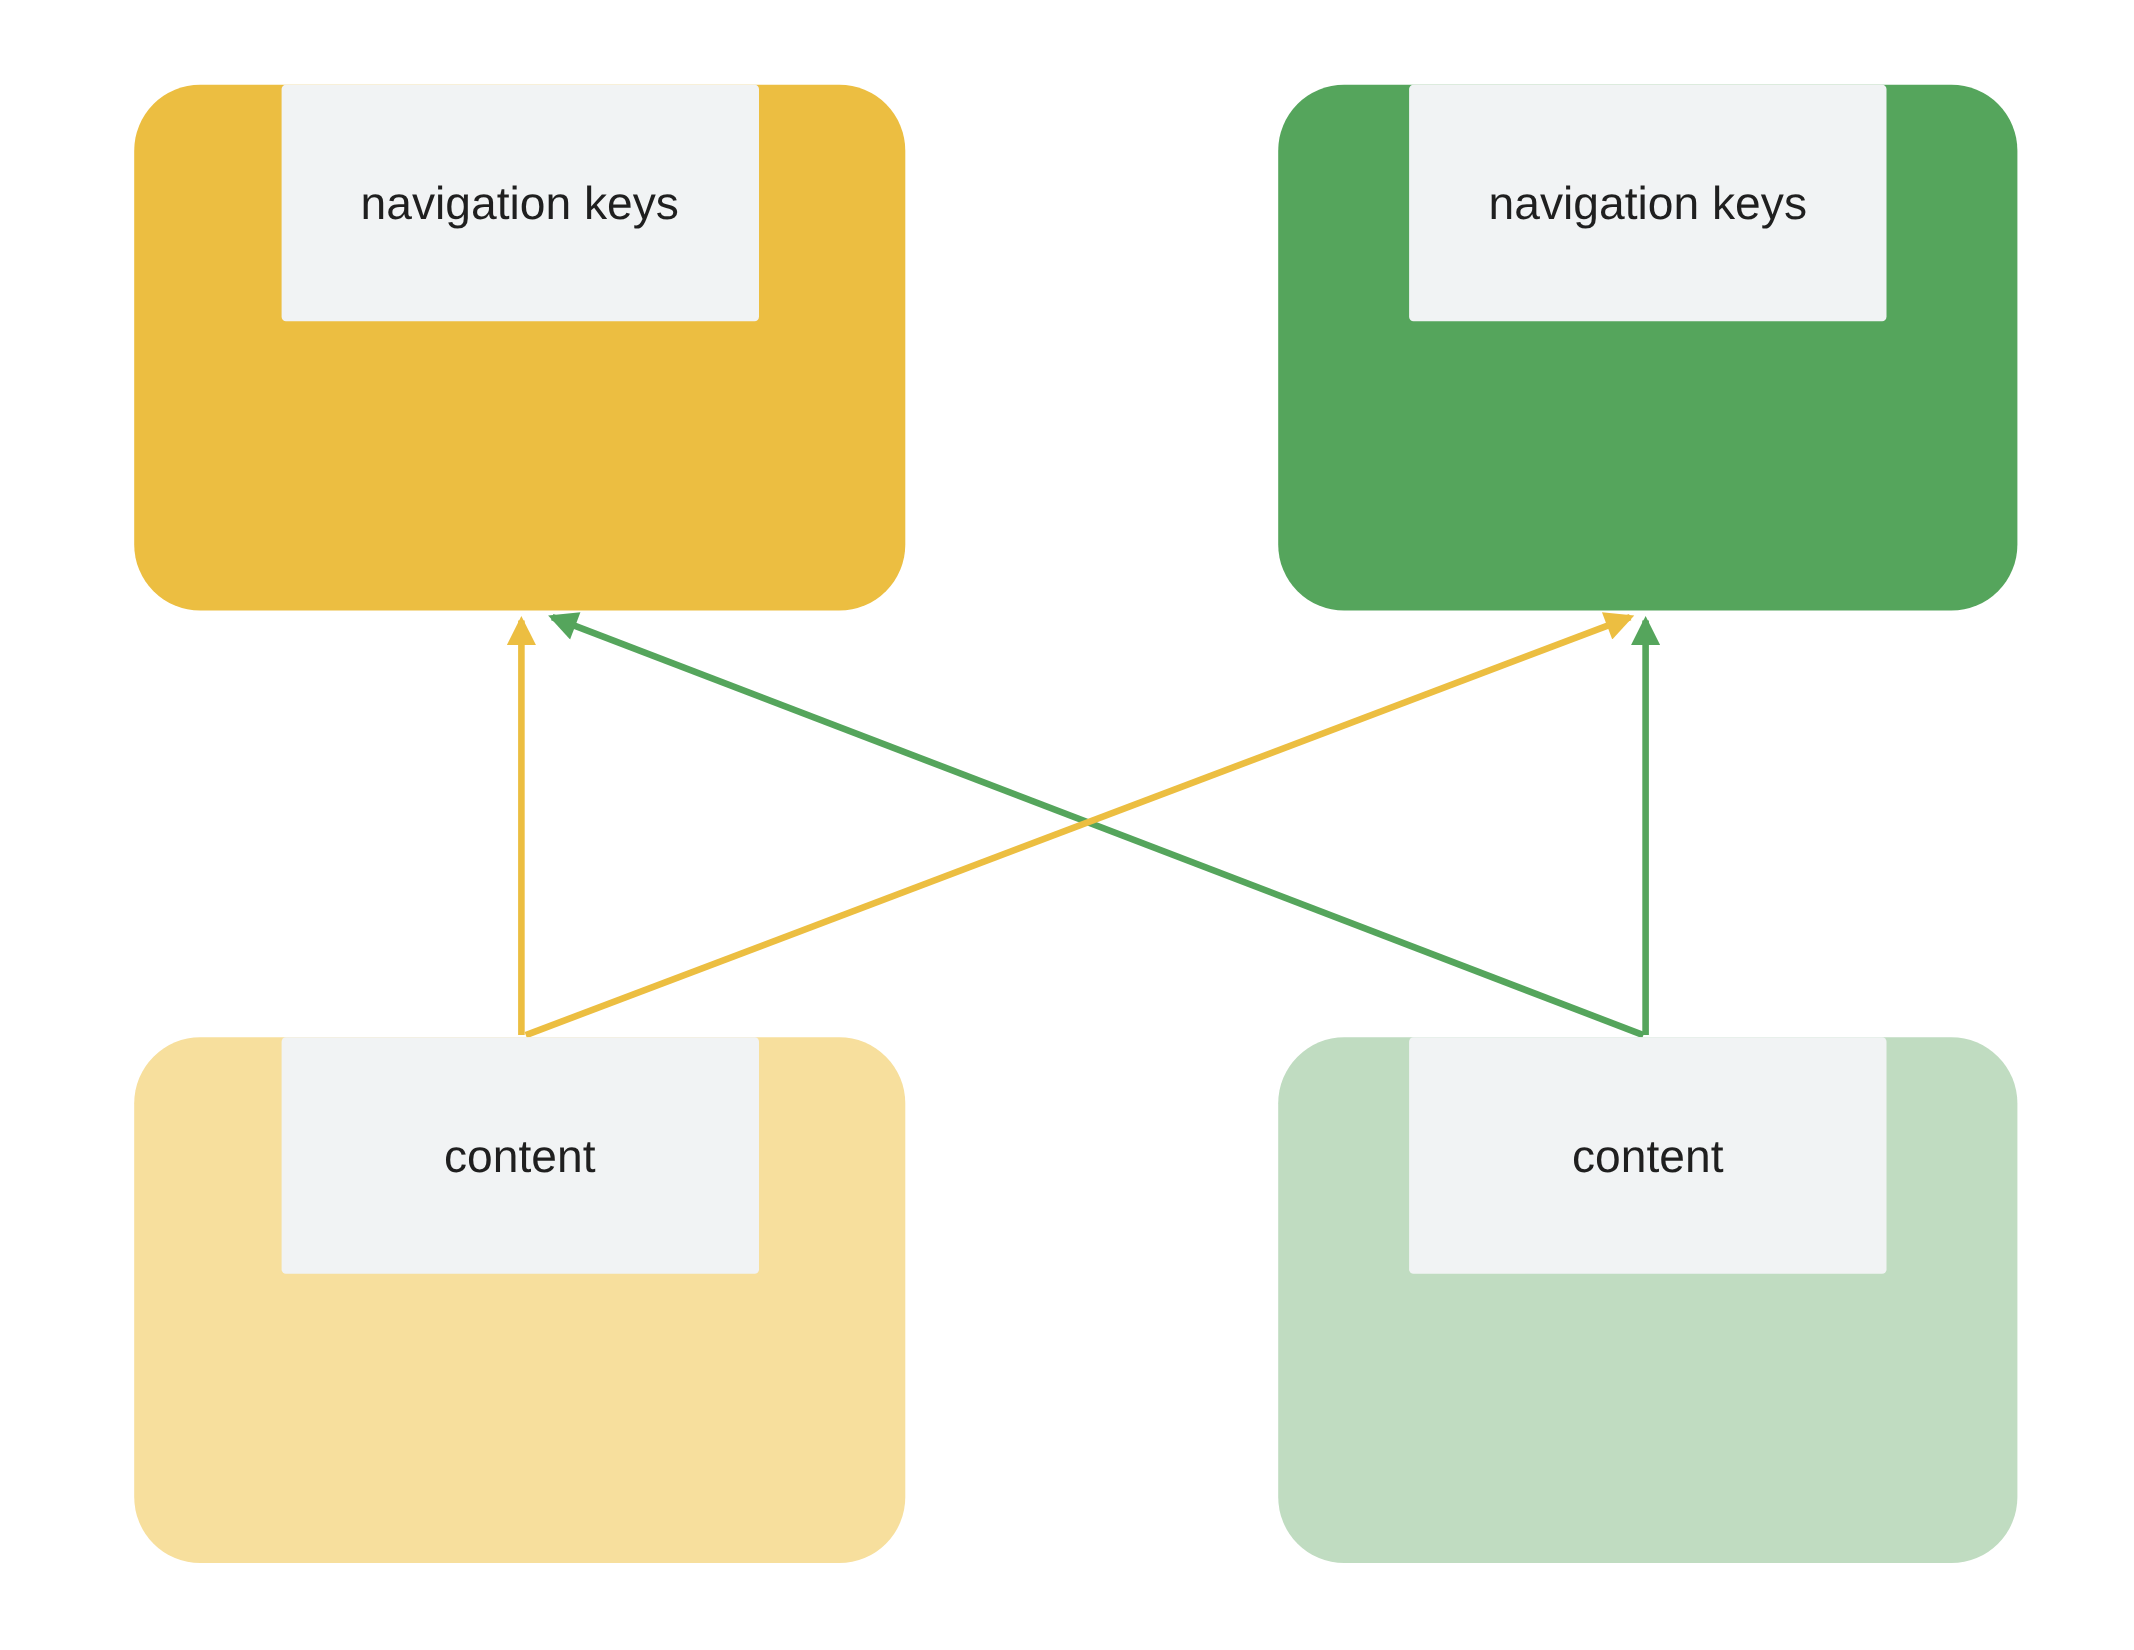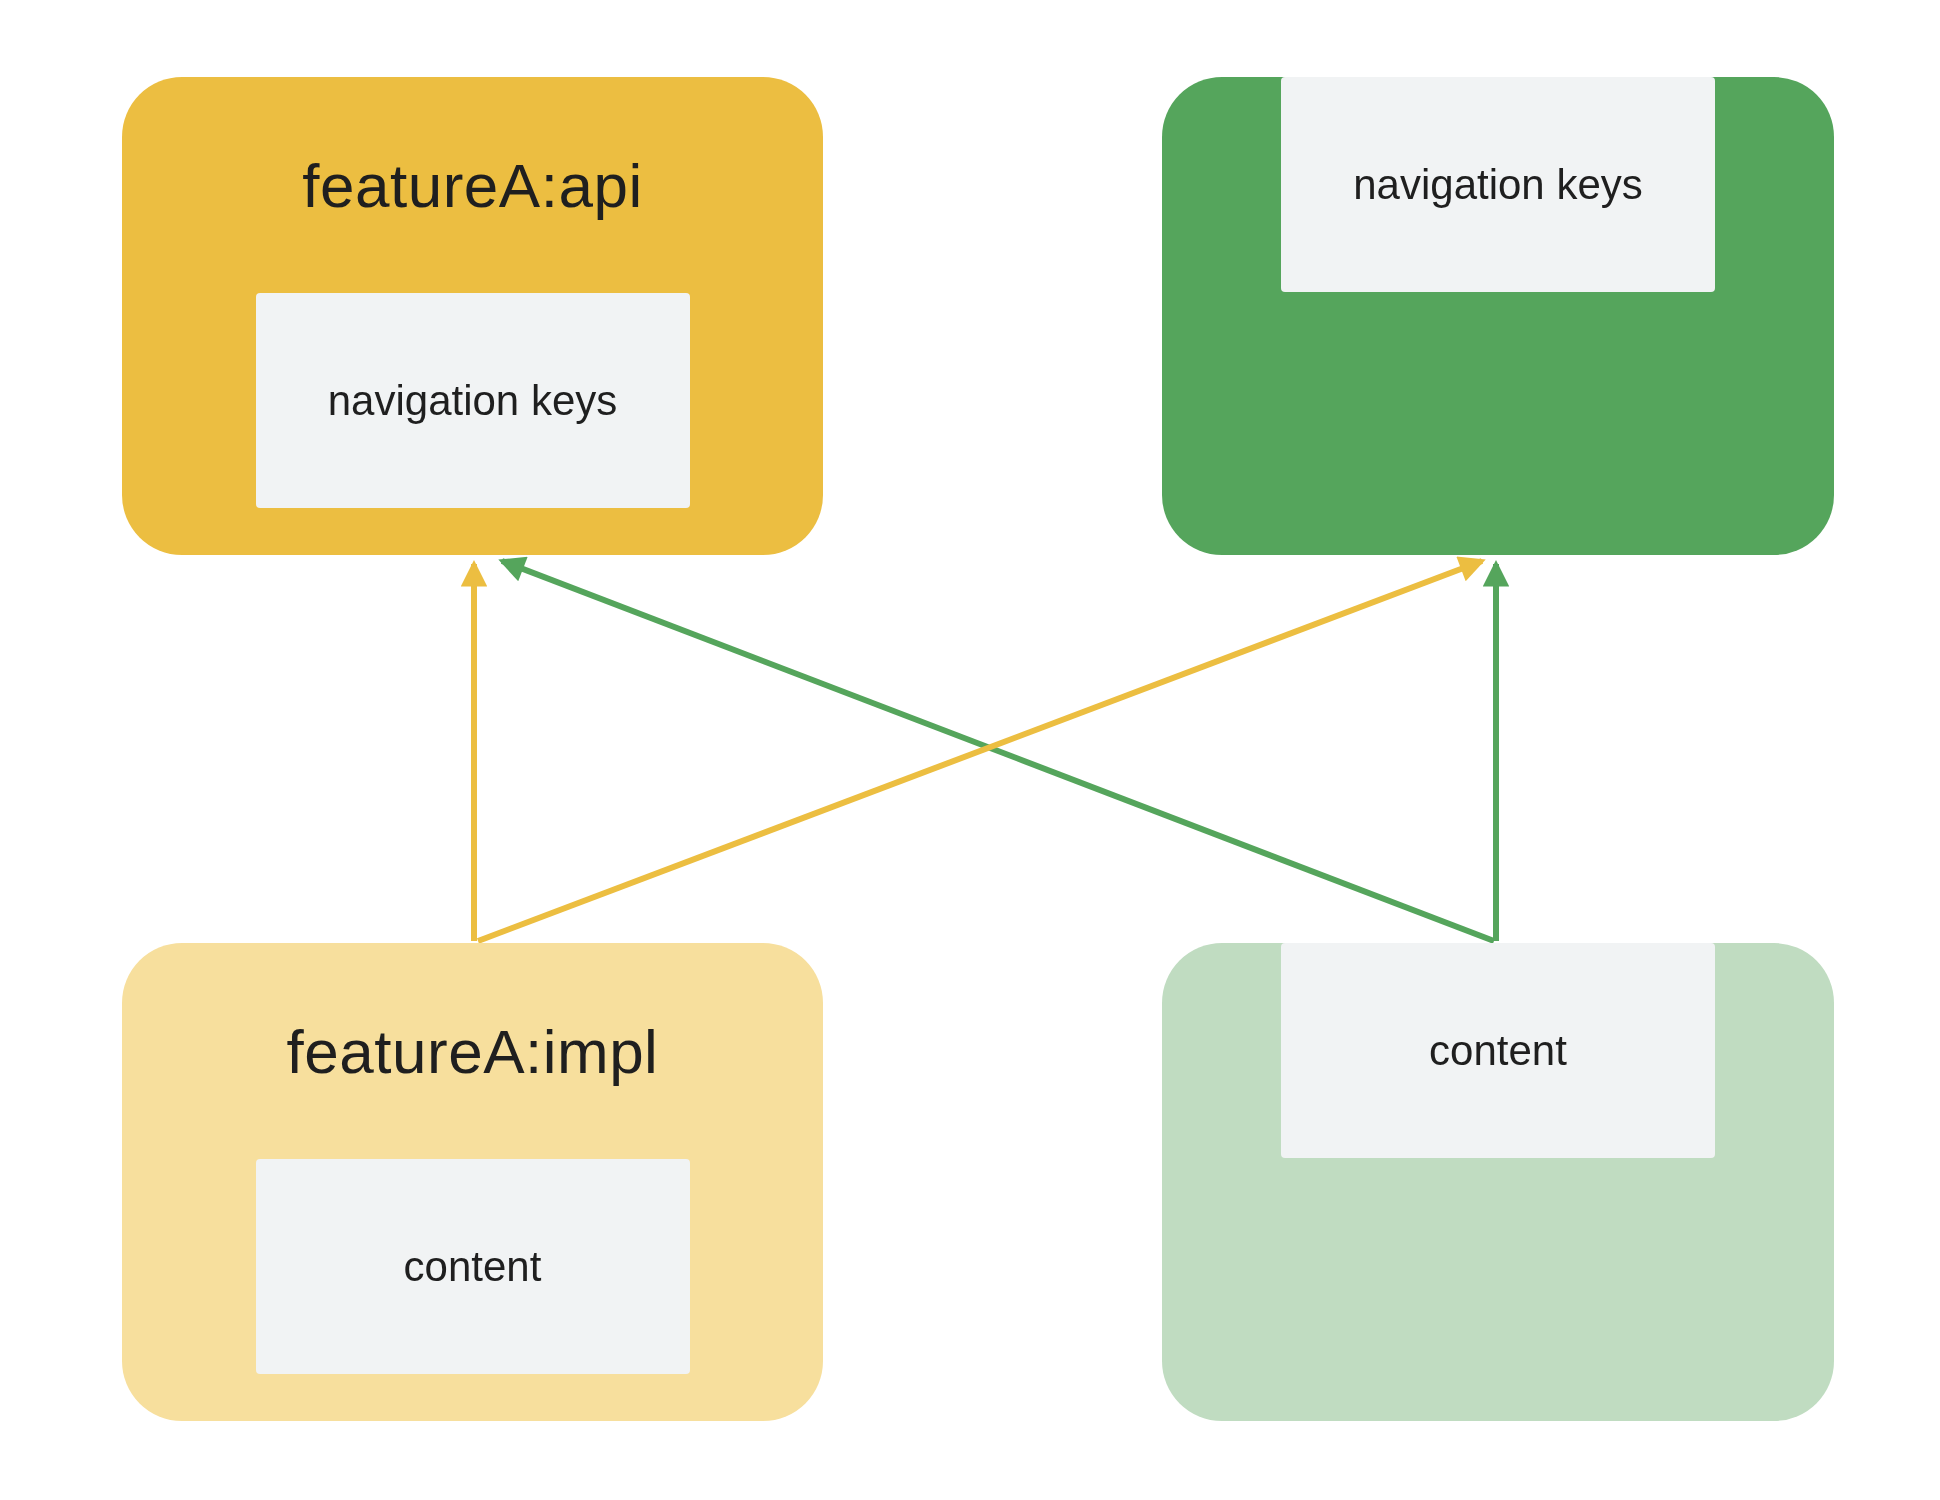--- a/index.html
+++ b/index.html
@@ -71,34 +71,32 @@
     </defs>
 
     <line class="edge" x1="1494" y1="941" x2="502" y2="561" marker-end="url(#ah-green)" stroke="#55A55C"></line>
     <line class="edge" x1="1496" y1="941" x2="1496" y2="564" marker-end="url(#ah-green)" stroke="#55A55C"></line>
 
     <line class="edge" x1="474" y1="941" x2="474" y2="564" marker-end="url(#ah-yellow)" stroke="#ECBE41"></line>
     <line class="edge" x1="478" y1="941" x2="1482" y2="561" marker-end="url(#ah-yellow)" stroke="#ECBE41"></line>
   </svg>
 
   <div class="node" id="node-0" style="background-color: rgb(236, 190, 65);">
-    <div class="node-title">featureA:api</div>
     <div class="chip" style="background-color: rgb(241, 243, 244);">
       <span class="chip-label">navigation keys</span>
     </div>
   </div>
 
   <div class="node" id="node-1" style="background-color: rgb(85, 165, 92);">
     <div class="chip" style="background-color: rgb(241, 243, 244);">
       <span class="chip-label">navigation keys</span>
     </div>
   </div>
 
   <div class="node" id="node-2" style="background-color: rgb(247, 223, 157);">
-    <div class="node-title">featureA:impl</div>
     <div class="chip" style="background-color: rgb(241, 243, 244);">
       <span class="chip-label">content</span>
     </div>
   </div>
 
   <div class="node" id="node-3" style="background-color: rgb(192, 220, 193);">
     <div class="chip" style="background-color: rgb(241, 243, 244);">
       <span class="chip-label">content</span>
     </div>
   </div>

